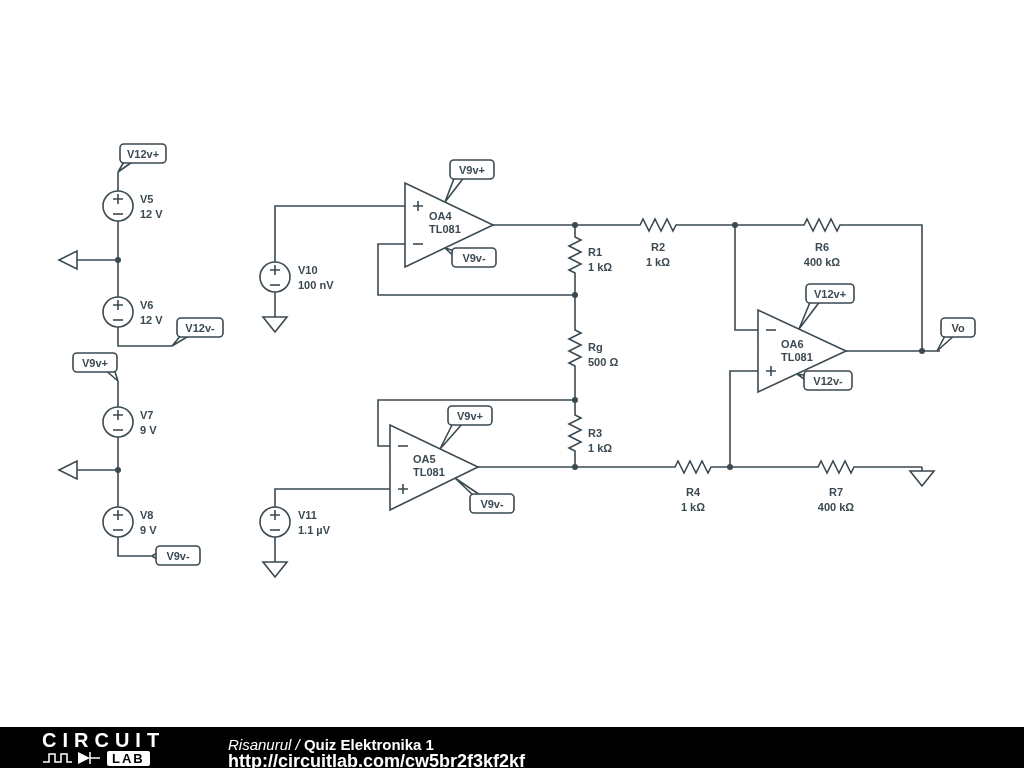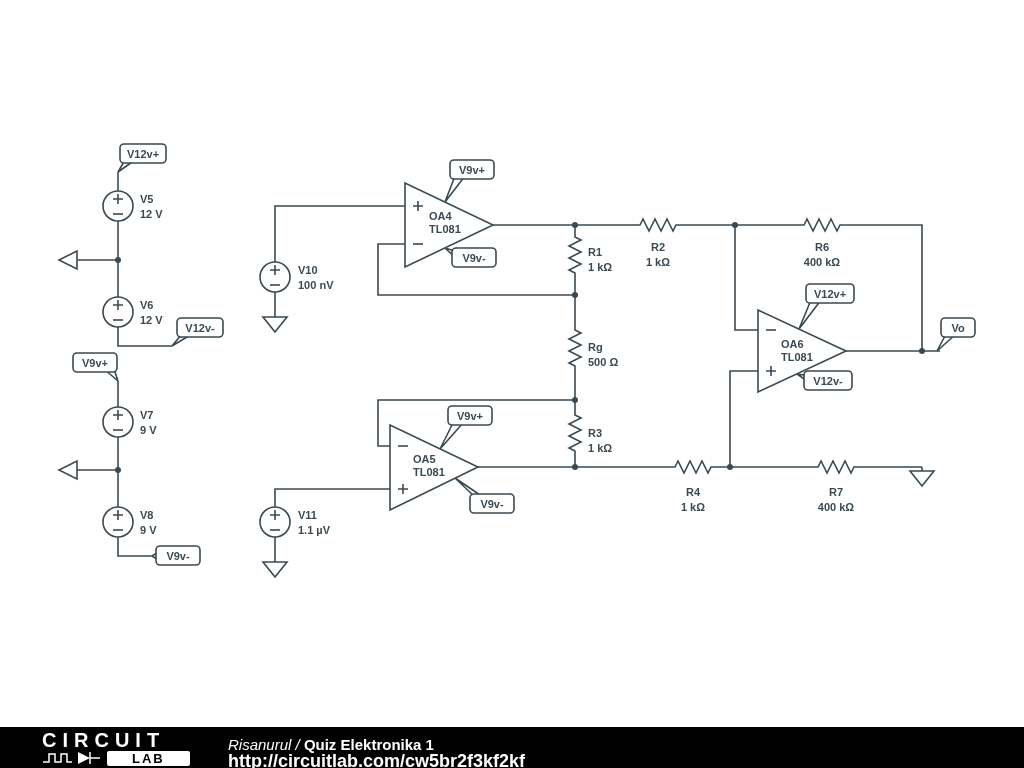--- a/index.html
+++ b/index.html
@@ -11,21 +11,21 @@
   .symline { stroke:#3b4a52; stroke-width:1.6; fill:none; }
   .dot     { fill:#3b4a52; stroke:none; }
   text.t   { font-family:"Liberation Sans", sans-serif; font-size:11px; font-weight:bold; fill:#3b4a52; }
   text.tm  { text-anchor:middle; }
 
   .footer { position:absolute; left:0; top:727px; width:1024px; height:41px; background:#000000; color:#ffffff; }
   .logo { position:absolute; left:42px; top:2px; }
   .logo-word { font-size:20px; font-weight:bold; letter-spacing:6px; color:#ffffff; line-height:22px; }
   .logo-row { display:flex; align-items:center; gap:3px; margin-top:-1px; }
   .logo-wave { display:block; }
-  .logo-lab { background:#ffffff; color:#000000; font-weight:bold; font-size:13px; line-height:15px; padding:0 25px; border-radius:2px; letter-spacing:2px; }
+  .logo-lab { background:#ffffff; color:#000000; font-weight:bold; font-size:13px; line-height:15px; padding:0 5px; border-radius:2px; letter-spacing:2px; }
   .titles { position:absolute; left:220px; top:9px;margin-left:8px; }
   .title-line { font-size:15px; line-height:17px; color:#ffffff; white-space:nowrap; }
   .author { font-style:italic; font-weight:normal; }
   .ctitle { font-weight:bold; }
   .url { font-size:18px; line-height:17px; font-weight:bold; color:#ffffff; white-space:nowrap; }
 </style>
 </head>
 <body>
 
 <div class="stage">

